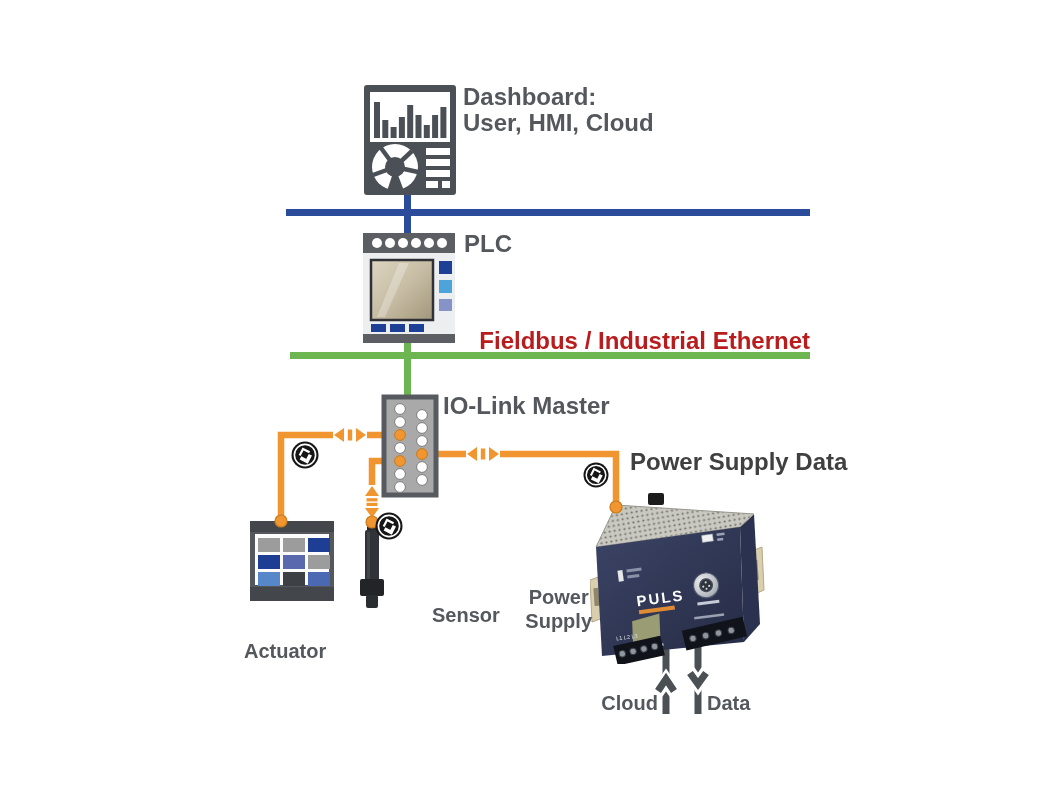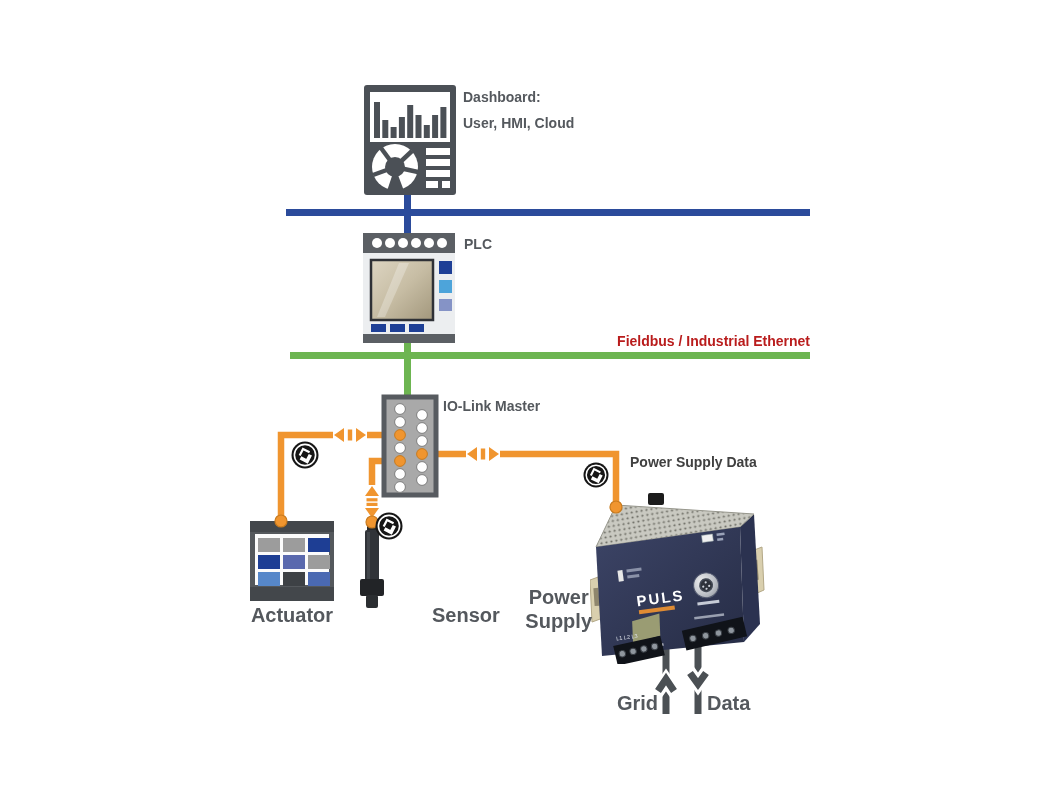--- a/index.html
+++ b/index.html
@@ -1,27 +1,27 @@
 <!DOCTYPE html>
 <html><head>
 <meta charset="utf-8">
 <style>
   html,body{margin:0;padding:0;background:#ffffff;}
   .canvas{position:relative;width:1062px;height:812px;background:#fff;overflow:hidden;
           font-family:"Liberation Sans",sans-serif;}
   .layer{position:absolute;left:0;top:0;pointer-events:none;}
   .device{position:absolute;}
   .label{position:absolute;font-weight:bold;color:#54585d;white-space:nowrap;}
-  .t19{font-size:14px;line-height:26px;}
+  .t19{font-size:24px;line-height:26px;}
   .t20{font-size:20px;line-height:24px;}
   .blue{color:#2b4b9b;}
   .green{color:#b91c1c;}
   .orange{color:#404040;}
   .right{text-align:right;}
-  .center{text-align:center;}
+  .center{margin-top:36px;}
 </style>
 </head>
 <body>
 
 <div class="canvas">
 
   <svg class="layer" width="1062" height="812" viewBox="0 0 1062 812">
 
     <rect x="286" y="209" width="524" height="7" fill="#2b4b9b"></rect>
     <rect x="404" y="193" width="7" height="42" fill="#2b4b9b"></rect>
@@ -314,17 +314,17 @@
 
   <div class="label t20 center" style="left:244px;top:603px;width:96px;">Actuator</div>
 
   <div class="label t20" style="left:387px;top:603px;margin-left:45px;">Sensor</div>
 
   <div class="label t20 right" style="right:470px;top:585px;text-align:center;">
     <div>Power</div>
     <div>Supply</div>
   </div>
 
-  <div class="label t20 right" style="right:404px;top:691px;">Grid</div>
+  <div class="label t20 right" style="right:404px;top:691px;">Cloud</div>
 
   <div class="label t20" style="left:707px;top:691px;">Data</div>
 
 </div>
 
 </body></html>

